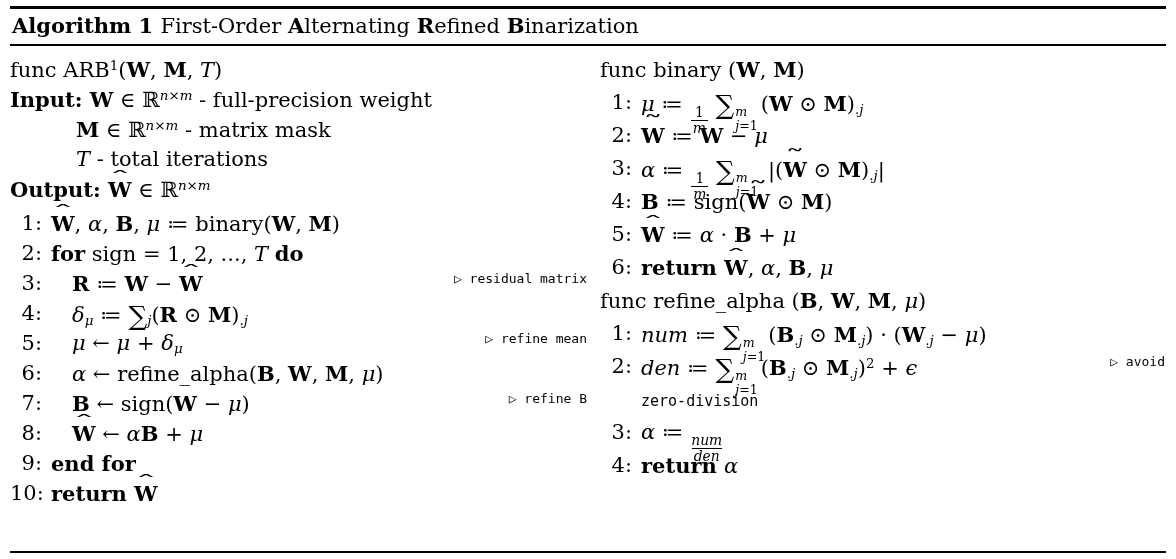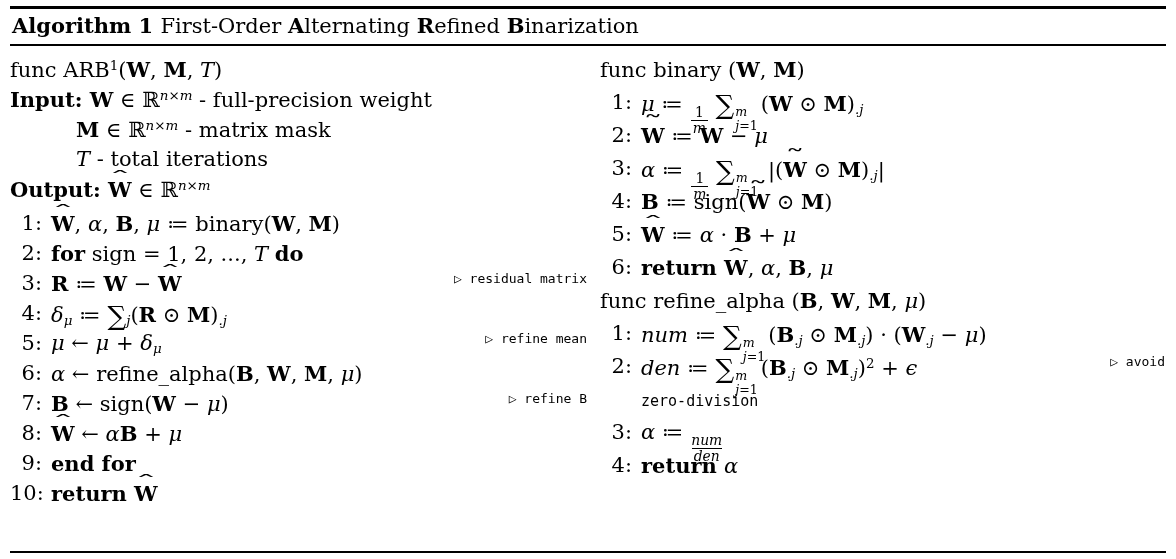--- a/index.html
+++ b/index.html
@@ -21,21 +21,21 @@
     display:flex; font-size:21px;
   }
   .col-left  { width:578px; flex:none; }
   .col-right { flex:1; padding-left:12px; }
   .line { display:flex; align-items:flex-start; white-space:nowrap; }
   .col-left  .line { height:30px; }
   .col-right .line { height:33px; }
   .line.gap { margin-top:4px; }
   .lnum { flex:none; width:32px; text-align:right; padding-right:9px; }
   .lbody { flex:none; }
-  .l1   .lbody { }
+  .l1   .lbody { margin-left:21px; }
   .cont .lbody { margin-left:66px; }
   .wrap .lbody { margin-left:41px; }
   .comment {
     margin-left:auto; padding-right:1px;
     font-family:"DejaVu Sans Mono","DejaVu Sans",monospace;
     font-size:13px;
   }
   .rm { }
   .bf { font-weight:bold; }
   .it { font-style:italic; }

